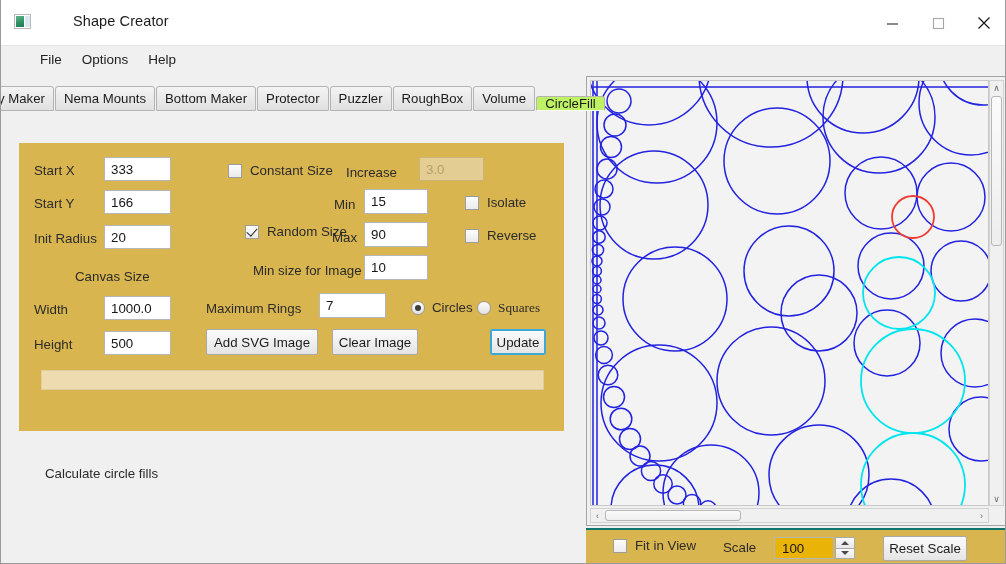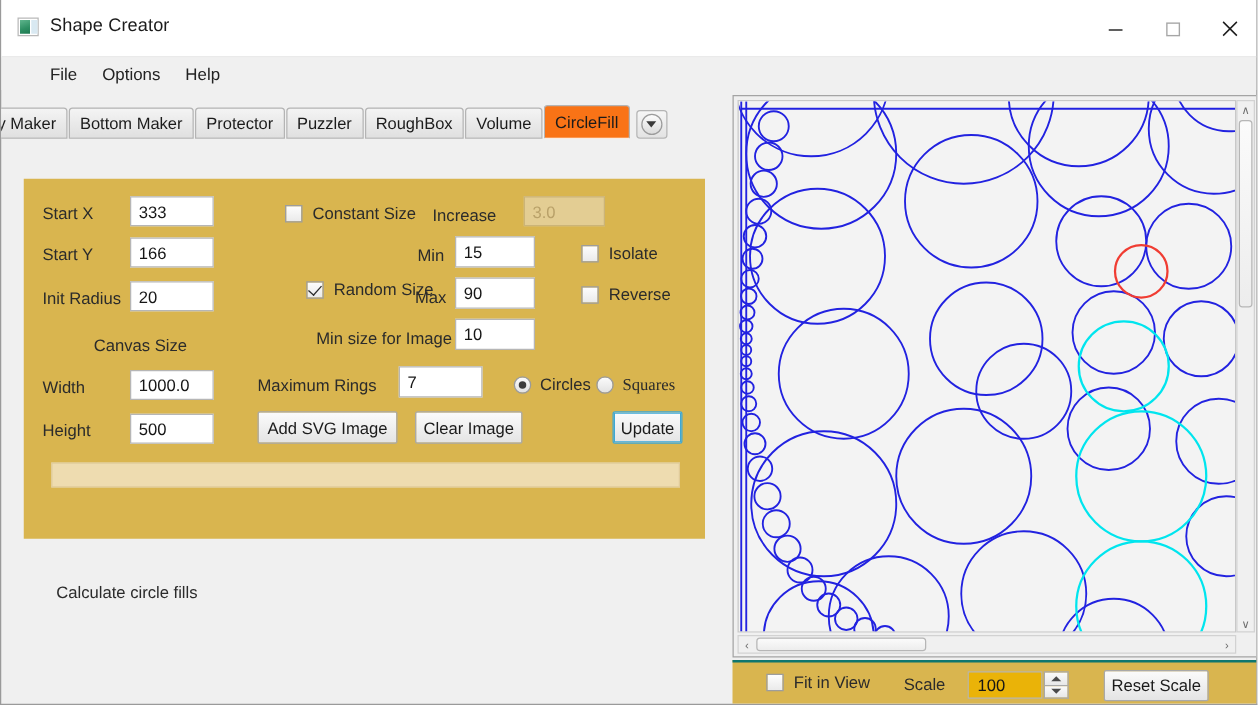--- a/index.html
+++ b/index.html
@@ -40,20 +40,21 @@
   .app-icon i {
     position: absolute; display: block;
   }
   .app-icon .sq1 { left: 1px; top: 1px; width: 8px; height: 11px;
     background: linear-gradient(160deg,#5fb58d 0%, #2e8f63 60%, #1f7a52 100%); }
   .app-icon .sq2 { left: 10px; top: 1px; width: 5px; height: 11px;
     background: #d9e9f2; }
   .app-title {
     font-size: 14.5px; color: #1b1b1b; letter-spacing: .1px;
     white-space: nowrap;
+    margin-left: 33px;
   }
 
   .winbtns {
     position: absolute; right: 0; top: 0; height: 46px;
     display: flex;
   }
   .winbtn {
     width: 46px; height: 46px;
     display: flex; align-items: center; justify-content: center;
     background: transparent;
@@ -90,23 +91,23 @@
     display: flex; align-items: center;
     font-size: 13.2px; color: #1b1b1b;
     white-space: nowrap;
     position: relative;
   }
   .tab.clipped {
     margin-left: -24px;
     padding-left: 8px;
   }
   .tab.active {
-    background: #f97316;
+    background: #bef264;
     border-bottom-color: #ffffff;
-    height: 27px;
+    height: 15px;
     z-index: 3;
   }
   .tab-overflow {
     width: 25px; height: 23px;
     margin-left: 4px;
     background: linear-gradient(to bottom,#f6f6f6,#e3e3e3);
     border: 1px solid #b4b4b4;
     border-radius: 3px;
     display: flex; align-items: center; justify-content: center;
   }
@@ -343,20 +344,23 @@
 
   <div class="menubar">
     <div class="menuitem">File</div>
     <div class="menuitem">Options</div>
     <div class="menuitem">Help</div>
   </div>
 
   <div class="tabstrip">
     <div class="tab clipped">
         <span>y Maker</span>
+      </div>
+    <div class="tab">
+        <span>Nema Mounts</span>
       </div>
     <div class="tab">
         <span>Bottom Maker</span>
       </div>
     <div class="tab">
         <span>Protector</span>
       </div>
     <div class="tab">
         <span>Puzzler</span>
       </div>

